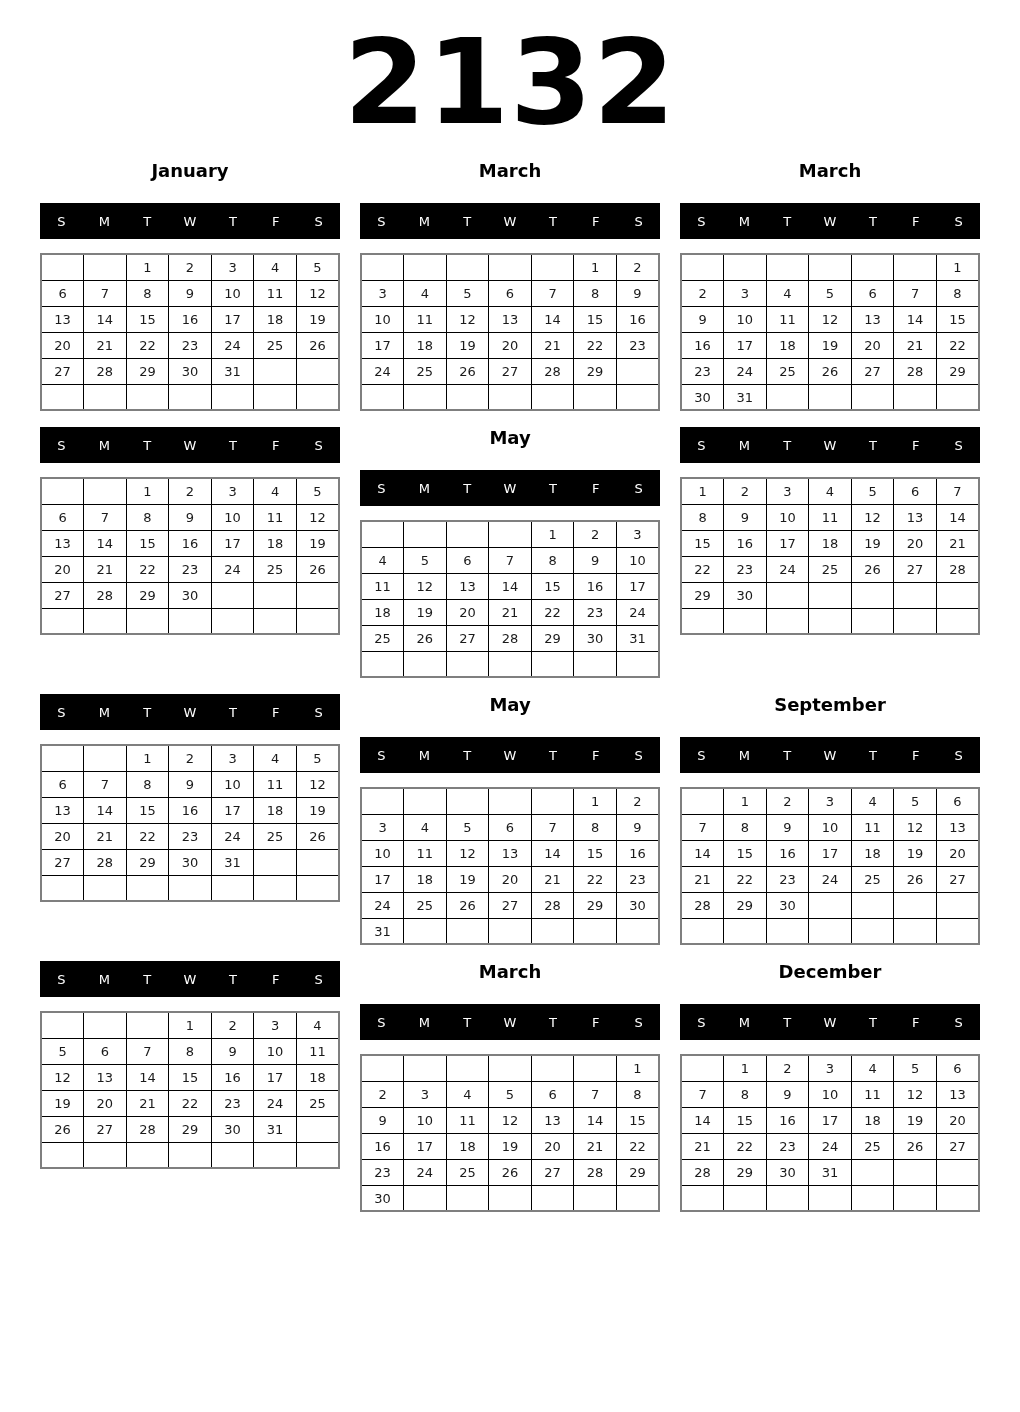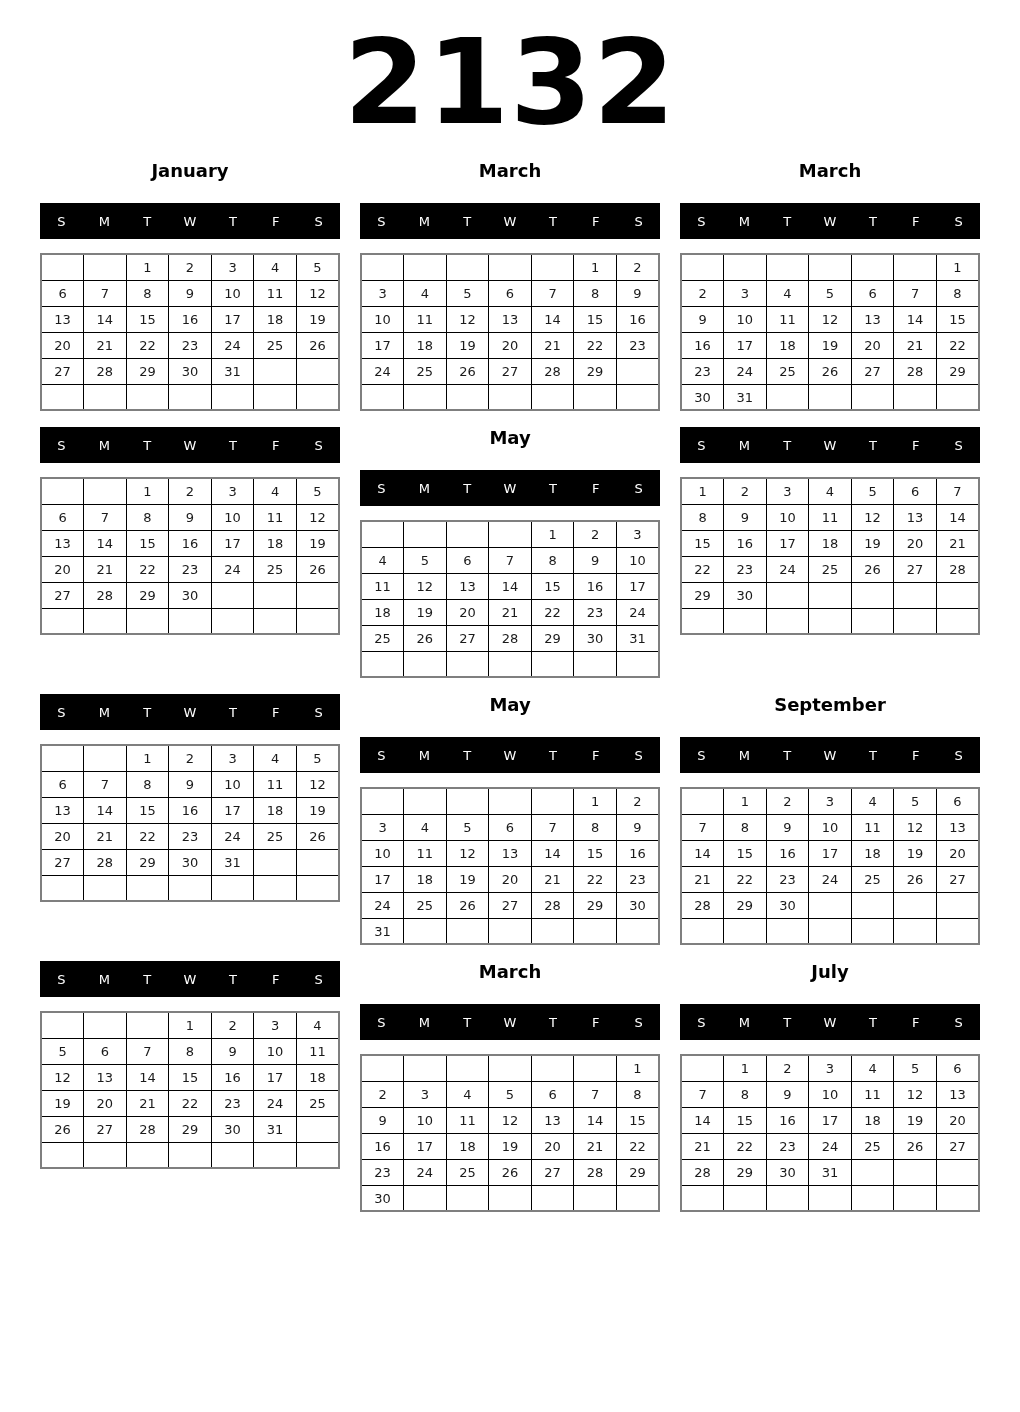--- a/index.html
+++ b/index.html
@@ -860,21 +860,21 @@
               <td></td>
               <td></td>
               <td></td>
               <td></td>
             </tr>
           </tbody>
     </table>
   </div>
 
   <div class="month">
-    <div class="month-name">July</div>
+    <div class="month-name">December</div>
     <div class="dow-bar">
           <span>S</span>
           <span>M</span>
           <span>T</span>
           <span>W</span>
           <span>T</span>
           <span>F</span>
           <span>S</span>
         </div>
     <table class="month-grid">

